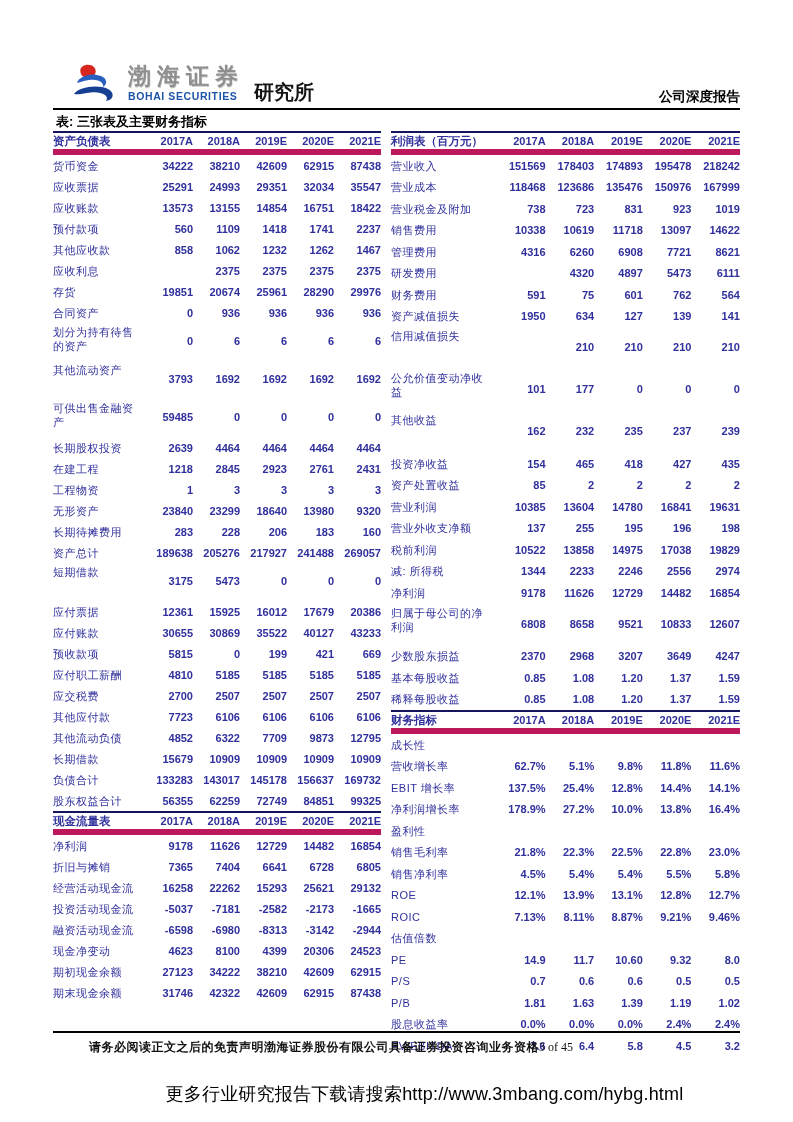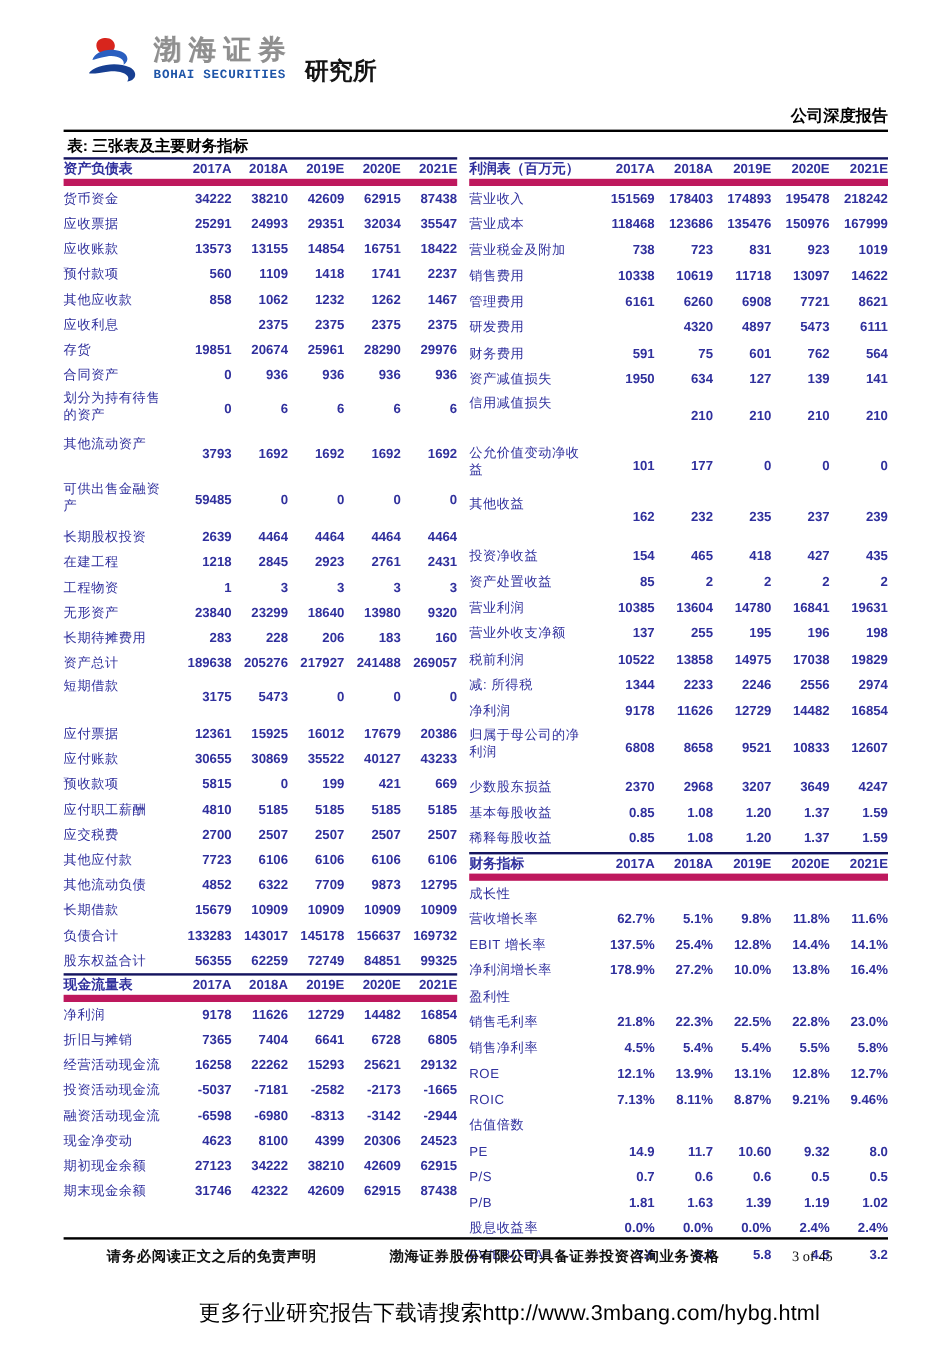--- a/index.html
+++ b/index.html
@@ -2,21 +2,21 @@
 <html><head>
 <meta charset="utf-8">
 <style>
   * { margin:0; padding:0; box-sizing:border-box; }
   html,body { background:#fff; }
   body {
     width:793px; height:1122px; position:relative; overflow:hidden;
     font-family:"Liberation Sans","DejaVu Sans",sans-serif; color:#000;
   }
   
-  .brand { position:absolute; top:31px; left:70px; display:flex; align-items:flex-start;font-family:Liberation Mono, monospace; }
+  .brand { position:absolute; top:64px; left:70px; display:flex; align-items:flex-start; }
   .brand svg { display:block; margin-right:8px; }
   .brand-cn { font-size:23px; font-weight:700; color:#8f8f8f; letter-spacing:6px; line-height:1.1;
               text-shadow:0.5px 0.5px 0 #c9c9c9; white-space:nowrap; }
   .brand-en { font-size:10.5px; font-weight:700; color:#1e55a8; letter-spacing:0.6px; margin-top:1px; }
   .brand-dept { font-size:20px; font-weight:600; color:#141414; margin:15px 0 0 10px; white-space:nowrap; }
   .report-type { position:absolute; top:88px; right:53px; font-size:13.5px; font-weight:700; color:#000; }
   .header-rule { position:absolute; top:108px; left:53px; right:53px; border-top:2px solid #000; }
   .caption { position:absolute; top:113px; left:56px; font-size:13px; font-weight:700; color:#000; }
   
   .tables { position:absolute; top:131px; left:53px; right:53px; display:flex; gap:10px; }
@@ -31,21 +31,21 @@
   .tr .val { flex:1 1 0; text-align:right; font-weight:700; }
   .tr.th { font-weight:700; min-height:24px;
            border-top:2px solid #14145f; border-bottom:6px solid #be185d; }
   .tr.th .lbl { font-size:11.5px; letter-spacing:0; }
   .tr.tall { min-height:38px; align-items:center; padding-bottom:2px; }
   .right .tr.tall { min-height:42px; }
   .tr.tall .lbl { align-self:flex-start; padding-top:2px; }
   
   .footer { position:absolute; top:1031px; left:53px; right:53px;
             border-top:2px solid #000; padding-top:6px;
-            display:flex; align-items:baseline; justify-content:space-between;
+            display:flex; align-items:baseline; 
             font-size:12px; color:#111; }
   .f-disc { font-weight:700; margin-left:36px; letter-spacing:0.5px; }
   .f-qual { font-weight:700; letter-spacing:0.5px; }
   .f-page { font-family:"Liberation Serif","DejaVu Serif",serif; margin-right:46px; }
   .promo { position:absolute; top:1082px; left:0; width:100%; text-align:center;
            font-size:18px; color:#000; letter-spacing:0.2px;margin-left:28px; }
 </style>
 </head>
 <body>
 
@@ -413,21 +413,21 @@
         <div class="tr">
           <div class="lbl">销售费用</div>
           <div class="val">10338</div>
           <div class="val">10619</div>
           <div class="val">11718</div>
           <div class="val">13097</div>
           <div class="val">14622</div>
         </div>
         <div class="tr">
           <div class="lbl">管理费用</div>
-          <div class="val">6161</div>
+          <div class="val">4316</div>
           <div class="val">6260</div>
           <div class="val">6908</div>
           <div class="val">7721</div>
           <div class="val">8621</div>
         </div>
         <div class="tr">
           <div class="lbl">研发费用</div>
           <div class="val"></div>
           <div class="val">4320</div>
           <div class="val">4897</div>

